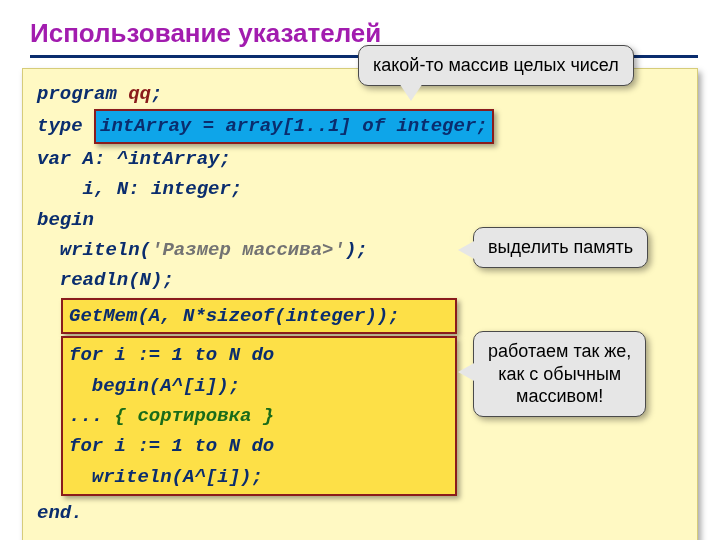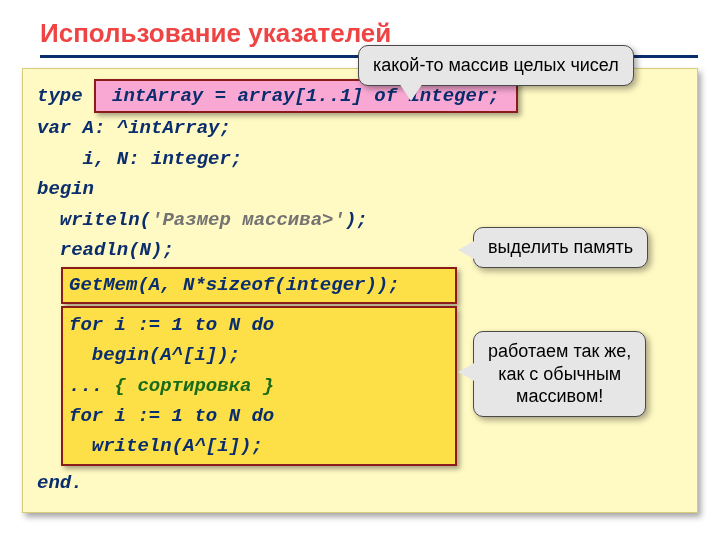--- a/index.html
+++ b/index.html
@@ -11,48 +11,48 @@
     overflow: hidden;
   }
   .slide {
     padding: 18px 22px;
     position: relative;
     box-sizing: border-box;
   }
   .title {
     font-size: 26px;
     font-weight: bold;
-    color: #ef4444;
+    color: #a21caf;
     border-bottom: 3px solid #0a2d6e;
     padding-bottom: 6px;
-    margin: 0 0 10px 18px;
+    margin: 0 0 10px 8px;
   }
   .code-block {
     background: #fff9c3;
     border: 1px solid #d6cc7a;
     padding: 10px 14px 14px 14px;
     position: relative;
     font-family: "Courier New", monospace;
     font-weight: bold;
     font-style: italic;
     color: #0a2d6e;
     font-size: 19px;
     line-height: 1.6;
     box-shadow: 3px 4px 6px rgba(0,0,0,0.35);
   }
   .kw { color: #0a2d6e; }
   .ident { color: #8a1c1c; }
   .str { color: #737373; }
   .comment { color: #1a6b1a; }
   .hlbox {
     display: inline-block;
-    background: #f9a8d4;
+    background: #0ea5e9;
     border: 2px solid #8a1c1c;
     box-shadow: 3px 3px 5px rgba(0,0,0,0.35);
-    padding: 0 16px;
+    padding: 0 4px;
     color: #0a2d6e;
   }
   .hlbox-wide {
     display: block;
     background: #fde047;
     border: 2px solid #8a1c1c;
     box-shadow: 3px 3px 5px rgba(0,0,0,0.35);
     padding: 1px 6px;
     margin: 2px 0 2px 24px;
     width: 380px;
@@ -108,20 +108,23 @@
   }
 </style>
 </head>
 <body>
 
 <div class="slide">
   <h1 class="title">Использование указателей</h1>
 
   <div class="code-block">
     <div>
+      <span class="kw">program </span><span class="ident">qq</span><span class="kw">;</span>
+    </div>
+    <div>
       <span class="kw">type </span><span class="hlbox">intArray = array[1..1] of integer;</span>
     </div>
     <div class="kw" style="white-space:pre;">var A: ^intArray;</div>
     <div class="kw" style="white-space:pre;">    i, N: integer;</div>
     <div class="kw">begin</div>
     <div style="white-space:pre;"><span class="kw">  writeln(</span><span class="str">'Размер массива&gt;'</span><span class="kw">);</span></div>
     <div class="kw" style="white-space:pre;">  readln(N);</div>
     <div class="hlbox-wide">GetMem(A, N*sizeof(integer));</div>
     <div class="hlbox-wide" style="padding:2px 6px;">
       <div class="kw" style="white-space:pre;">for i := 1 to N do</div>

